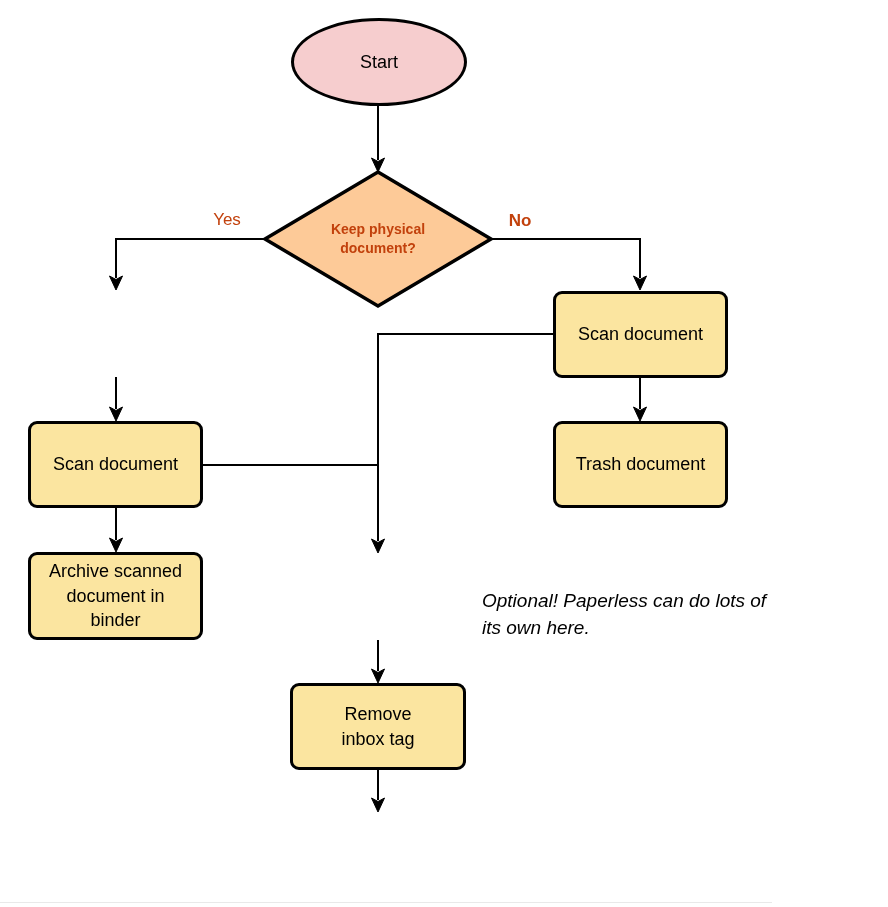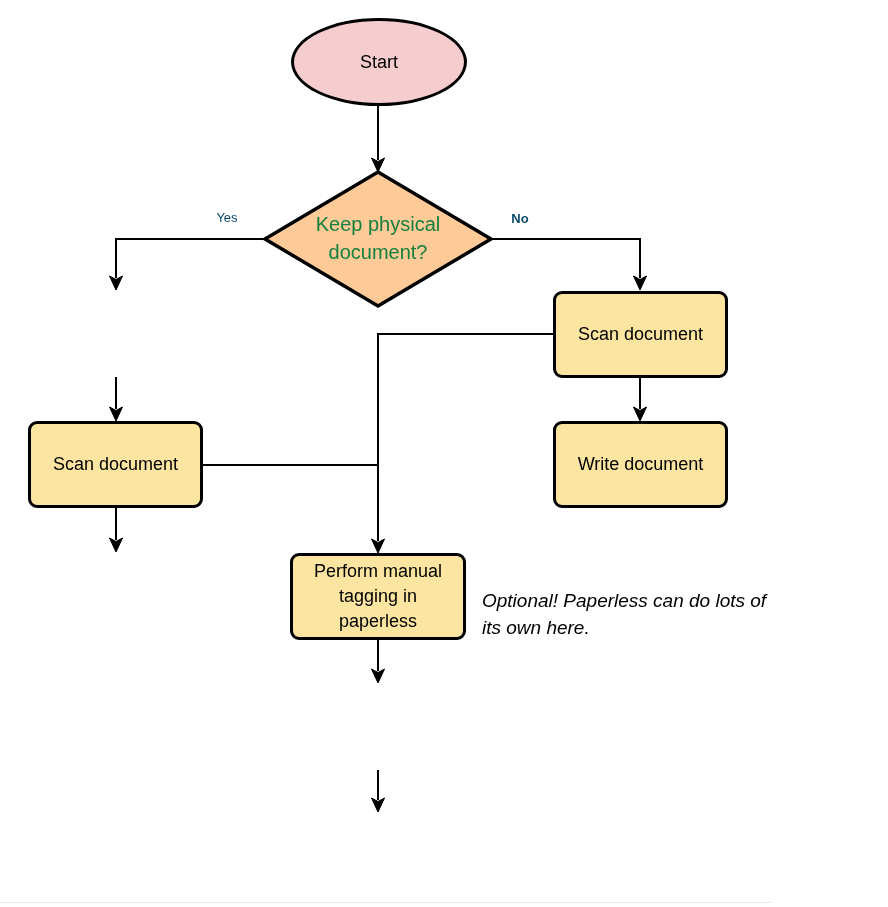--- a/index.html
+++ b/index.html
@@ -41,29 +41,30 @@
     background: var(--terminator-fill, #f6cdce);
     border: 3px solid var(--stroke, #000000);
     border-radius: 50%;
   }
   .decision-label {
     position: absolute;
     display: flex;
     align-items: center;
     justify-content: center;
     text-align: center;
-    font-size: 20px;
+    font-size: 14px;
     line-height: 1.38;
-    color: #15803d;
+    color: #c2410c;
     white-space: pre-line;
+    font-weight: bold;
   }
   .edge-label {
     position: absolute;
-    font-size: 13px;
-    color: #0c4a6e;
+    font-size: 17px;
+    color: #c2410c;
     text-align: center;
   }
   .annotation {
     position: absolute;
     left: 482px;
     top: 588px;
     width: 420px;
     font-size: 19px;
     font-style: italic;
     line-height: 1.42;
@@ -115,35 +116,39 @@
   </div>
 
   <div class="decision-label" style="left:278px; top:211px; width:200px; height:56px;">Keep physical
 document?</div>
 
 
   <div class="node process" style="left:28px; top:421px; width:175px; height:87px;">
     <span>Scan document</span>
   </div>
 
+  <div class="node process" style="left:28px; top:552px; width:175px; height:88px;">
+    <span>Archive scanned
+document in
+binder</span>
+  </div>
 
   <div class="node process" style="left:553px; top:291px; width:175px; height:87px;">
     <span>Scan document</span>
   </div>
 
   <div class="node process" style="left:553px; top:421px; width:175px; height:87px;">
-    <span>Write document</span>
+    <span>Trash document</span>
   </div>
 
-  <div class="node process" style="left:290px; top:553px; width:176px; height:87px;">
-    <span>Perform manual
-tagging in
-paperless</span>
+
+  <div class="node process" style="left:290px; top:683px; width:176px; height:87px;">
+    <span>Remove
+inbox tag</span>
   </div>
-
 
 
   <div class="edge-label" style="left:197px; top:210px; width:60px;">Yes</div>
   <div class="edge-label" style="left:490px; top:211px; width:60px;font-weight:bold;">No</div>
 
   <div class="annotation">Optional! Paperless can do lots of work on
 its own here.</div>
 
   <div class="bottom-hairline"></div>
 

